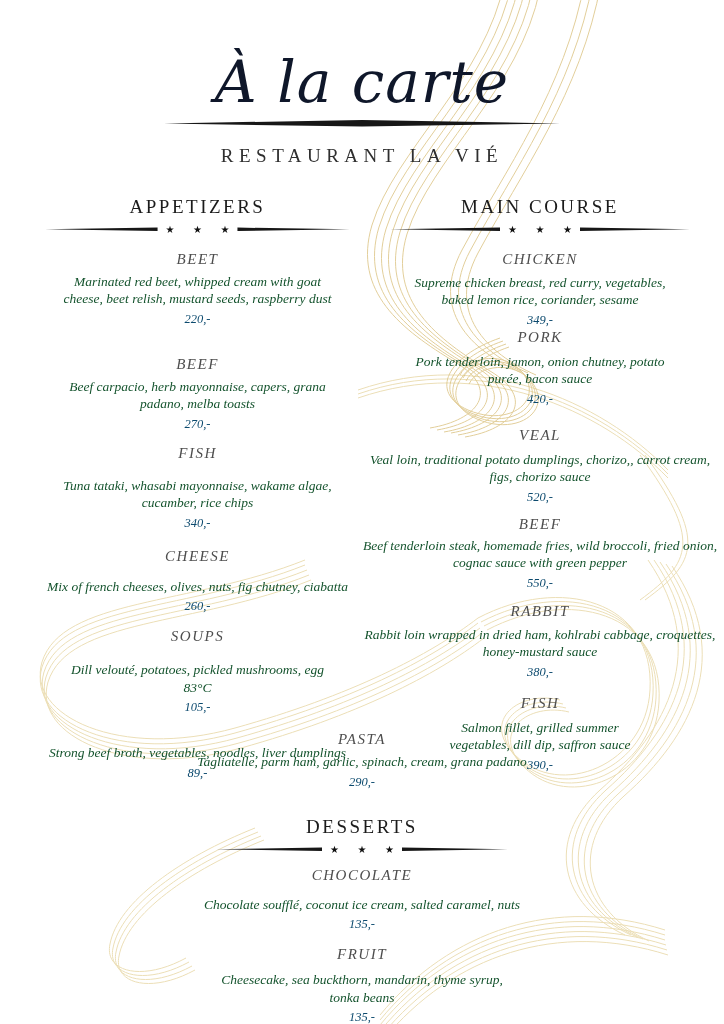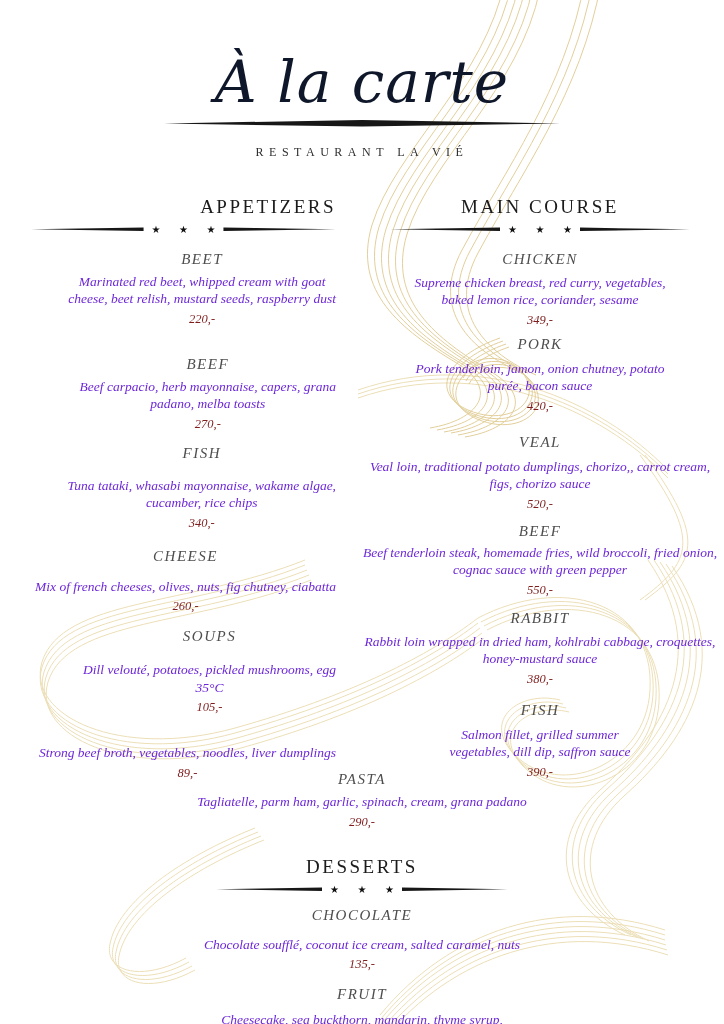--- a/index.html
+++ b/index.html
@@ -11,50 +11,50 @@
   .content{position:relative;z-index:1;}
 
   
   .header{position:absolute;top:50px;left:0;width:724px;display:flex;flex-direction:column;align-items:center;}
   .title{
     font-family:"DejaVu Serif", serif;font-style:italic;font-weight:400;
     font-size:58px;line-height:1.12;color:#0f172a;letter-spacing:1px;
   }
   .title-underline{margin-top:4px;display:block;}
   .subtitle{
-    margin-top:17px;font-size:12px;letter-spacing:5.5px;color:#2f2f2f;
+    margin-top:17px;font-size:19px;letter-spacing:5.5px;color:#2f2f2f;
     font-family:"Liberation Serif", serif;
   }
 
   
   .col{position:absolute;top:196px;display:flex;flex-direction:column;align-items:center;}
-  .col-left{left:31px;width:305px;align-items:flex-end;}
+  .col-left{left:45px;width:305px;}
   .col-right{left:390px;width:300px;}
-  .center-block{position:absolute;left:0;width:724px;display:flex;flex-direction:column;align-items:center;margin-top:40px;}
+  .center-block{position:absolute;left:0;width:724px;display:flex;flex-direction:column;align-items:center;}
   .pasta-block{top:731px;}
   .desserts-block{top:816px;}
 
   .section-heading{
     font-size:19px;letter-spacing:2.5px;color:#1b1b1b;line-height:1.2;white-space:nowrap;
   }
   .divider{display:flex;align-items:center;width:100%;margin-top:5px;}
   .divider-inner{width:292px;}
   .d-line{flex:1;height:4px;background:#171717;}
   .d-left{clip-path:polygon(0 50%,100% 8%,100% 92%);}
   .d-right{clip-path:polygon(0 8%,100% 50%,0 92%);}
   .stars{
     font-size:10px;letter-spacing:8px;padding-left:8px;color:#101010;white-space:nowrap;
     transform:translateY(-0.5px);
   }
 
   
   .item{display:flex;flex-direction:column;align-items:center;font-style:italic;}
   .item-name{font-size:15px;letter-spacing:1.5px;color:#4e4e4e;white-space:nowrap;}
-  .item-line{font-size:13.5px;line-height:17.5px;color:#6d28d9;white-space:nowrap;width:max-content;}
-  .item-price{font-size:12.5px;color:#7f1d1d;margin-top:4px;white-space:nowrap;}
+  .item-line{font-size:13.5px;line-height:17.5px;color:#14532d;white-space:nowrap;width:max-content;}
+  .item-price{font-size:12.5px;color:#0c4a6e;margin-top:4px;white-space:nowrap;}
 </style>
 </head>
 <body>
 
 <div class="page">
 
   <svg class="decor" width="724" height="1024" viewBox="0 0 724 1024" aria-hidden="true">
     <defs>
       <path id="s1" d="M505,-20 C485,80 395,150 372,225 C352,292 402,330 455,362 C502,390 478,420 430,428"></path>
       <path id="s2" d="M585,-20 C565,90 505,170 462,250 C430,310 470,350 520,372"></path>
@@ -156,21 +156,21 @@
 
       <div class="item" style="margin-top:17px">
         <div class="item-name" style="margin-bottom:13px">CHEESE</div>
         <div class="item-line">Mix of french cheeses, olives, nuts, fig chutney, ciabatta</div>
         <div class="item-price">260,-</div>
       </div>
 
       <div class="item" style="margin-top:14px">
         <div class="item-name" style="margin-bottom:16px">SOUPS</div>
         <div class="item-line">Dill velouté, potatoes, pickled mushrooms, egg</div>
-        <div class="item-line">35°C</div>
+        <div class="item-line">83°C</div>
         <div class="item-price">105,-</div>
       </div>
 
       <div class="item" style="margin-top:29px">
         <div class="item-line">Strong beef broth, vegetables, noodles, liver dumplings</div>
         <div class="item-price">89,-</div>
       </div>
     </div>
 
     <div class="col col-right">
@@ -181,21 +181,21 @@
         <span class="d-line d-right"></span>
       </div>
 
       <div class="item" style="margin-top:16px">
         <div class="item-name" style="margin-bottom:6px">CHICKEN</div>
         <div class="item-line">Supreme chicken breast, red curry, vegetables,</div>
         <div class="item-line">baked lemon rice, coriander, sesame</div>
         <div class="item-price">349,-</div>
       </div>
 
-      <div class="item" style="margin-top:8px">
+      <div class="item" style="margin-top:1px">
         <div class="item-name" style="margin-bottom:7px">PORK</div>
         <div class="item-line">Pork tenderloin, jamon, onion chutney, potato</div>
         <div class="item-line">purée, bacon sauce</div>
         <div class="item-price">420,-</div>
       </div>
 
       <div class="item" style="margin-top:20px">
         <div class="item-name" style="margin-bottom:7px">VEAL</div>
         <div class="item-line">Veal loin, traditional potato dumplings, chorizo,, carrot cream,</div>
         <div class="item-line">figs, chorizo sauce</div>

